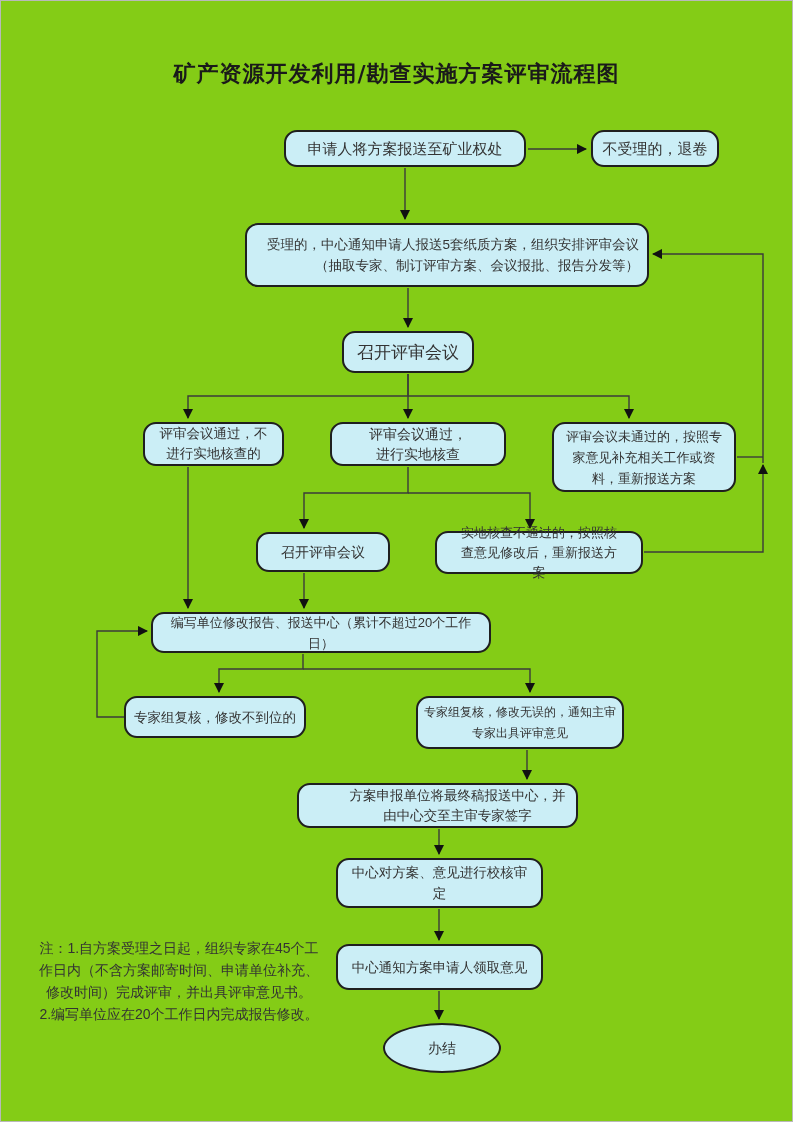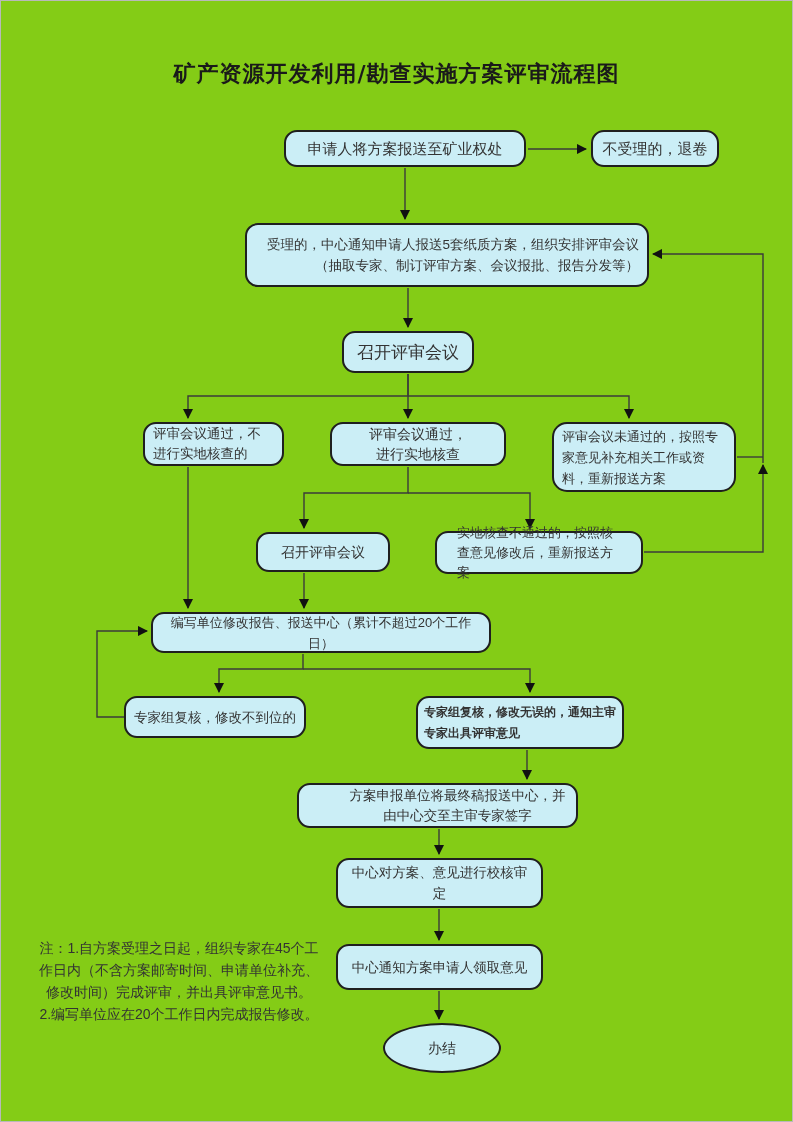--- a/index.html
+++ b/index.html
@@ -30,34 +30,34 @@
     border-radius:13px;
     display:flex;
     align-items:center;
     justify-content:center;
     text-align:center;
     color:#333333;
     font-size:13.5px;
     line-height:21px;
     padding:3px 8px;
   }
-  .node.left{justify-content:flex-start;text-align:left;}
+  .node.left{justify-content:flex-start;text-align:center;}
   .node.pre{white-space:pre-line;}
   .n-apply{left:283px;top:129px;width:242px;height:37px;font-size:15px;}
   .n-reject{left:590px;top:129px;width:128px;height:37px;font-size:15px;}
   .n-accept{left:244px;top:222px;width:404px;height:64px;font-size:13.5px;text-align:right;}
   .n-meeting{left:341px;top:330px;width:132px;height:42px;font-size:17px;}
   .n-pass-no-check{left:142px;top:421px;width:141px;height:44px;font-size:13.5px;line-height:20px;}
   .n-pass-check{left:329px;top:421px;width:176px;height:44px;font-size:14px;line-height:20px;}
-  .n-fail-meeting{left:551px;top:421px;width:184px;height:70px;font-size:13px;line-height:21px;border-radius:15px;}
+  .n-fail-meeting{left:551px;top:421px;width:184px;height:70px;font-size:13px;line-height:21px;}
   .n-check-pass{left:255px;top:531px;width:134px;height:40px;font-size:14px;}
   .n-check-fail{left:434px;top:530px;width:208px;height:43px;font-size:13px;line-height:20px;padding:3px 20px;}
   .n-revise{left:150px;top:611px;width:340px;height:41px;font-size:13px;}
   .n-review-bad{left:123px;top:695px;width:182px;height:42px;font-size:13.5px;}
-  .n-review-good{left:415px;top:695px;width:208px;height:53px;font-size:12px;line-height:21px;padding:3px 6px;font-weight:bold;}
+  .n-review-good{left:415px;top:695px;width:208px;height:53px;font-size:12px;line-height:21px;padding:3px 6px;}
   .n-final-submit{left:296px;top:782px;width:281px;height:45px;font-size:13.5px;line-height:20px;padding-left:48px;}
   .n-verify{left:335px;top:857px;width:207px;height:50px;font-size:13.5px;}
   .n-notify{left:335px;top:943px;width:207px;height:46px;font-size:13.5px;}
   .n-done{
     left:382px;top:1022px;width:118px;height:50px;
     border-radius:50%;
     border-width:2.5px;
     font-size:14px;
   }
   #notes{

